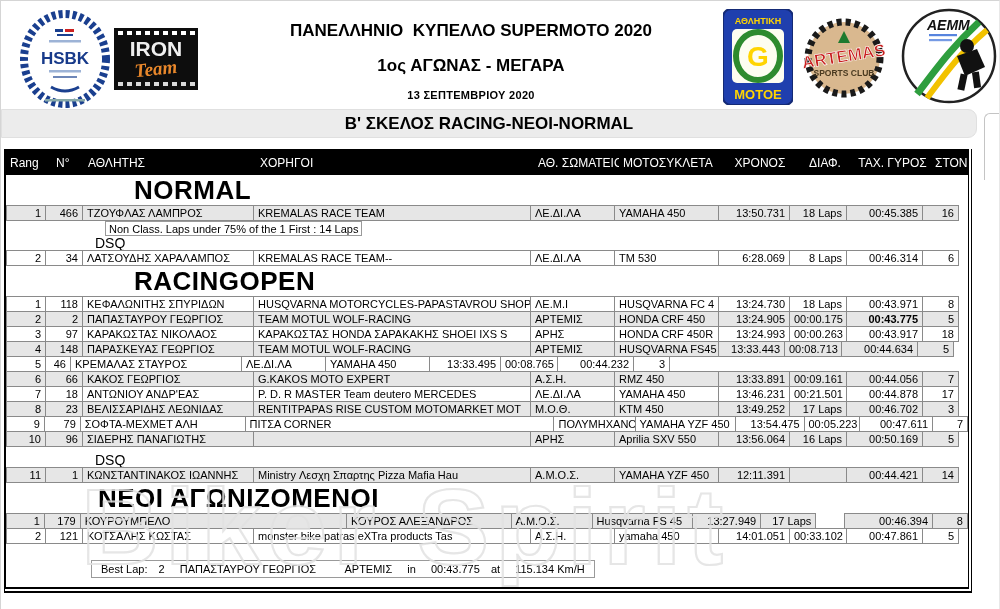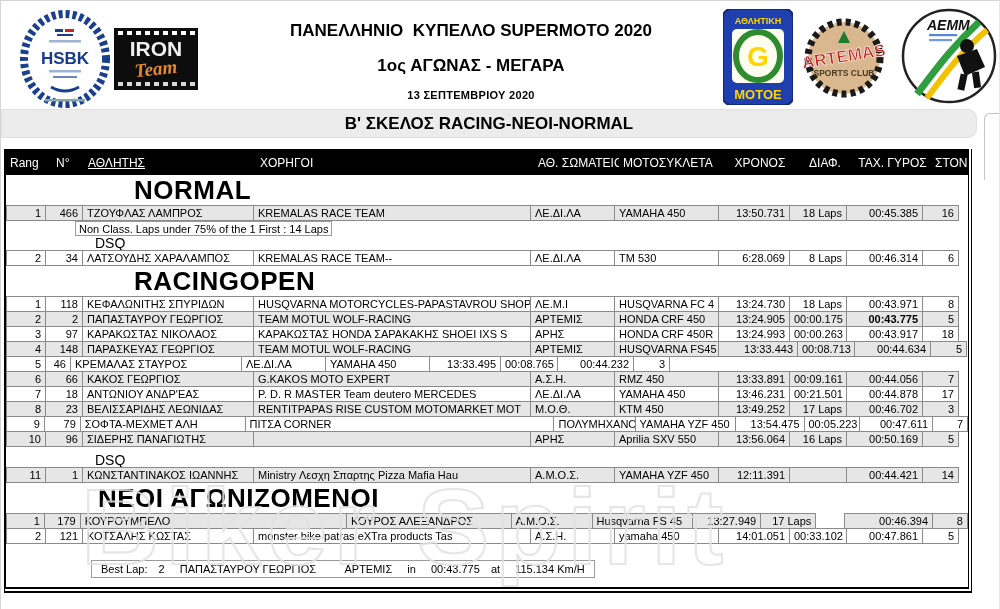--- a/index.html
+++ b/index.html
@@ -27,21 +27,21 @@
   .hcell.hc{text-align:center}.hcell.hr{text-align:right}.hcell.hl{text-align:left}
   .section-title{font-size:26px;font-weight:bold;height:31px;line-height:31px;letter-spacing:.5px;background:#fff;}
   .ind-a{padding-left:128px;} .ind-b{padding-left:92px;}
   .trow{display:flex;margin-top:-1px;}
   .cell{box-sizing:border-box;border:1px solid #8a8a8a;height:16px;line-height:14px;font-size:11px;
         padding:0 4px;white-space:nowrap;overflow:hidden;margin-left:-1px;background:#fff;}
   .cell:first-child{margin-left:0;}
   .trow.shaded .cell{background:#e6e6e6;}
   .al{text-align:left}.ar{text-align:right}
   .bold{font-weight:bold;}
-  .note-row{height:15px;line-height:14px;font-size:11px;padding-left:69px;white-space:nowrap;}
+  .note-row{height:15px;line-height:14px;font-size:11px;padding-left:99px;white-space:nowrap;}
   .note-box{display:inline-block;border:1px solid #9a9a9a;background:#fff;padding:0 3px;height:15px;line-height:14px;box-sizing:border-box;}
   .dsq-row{height:15px;line-height:15px;font-size:14px;padding-left:89px;} .gap20{padding-top:6px;height:21px;box-sizing:border-box;}
   .footer-row{margin:15px 0 10px 85px;height:18px;}
   .bestlap-box{display:inline-block;border:1px solid #9a9a9a;background:#fff;font-size:11px;
                height:18px;line-height:16px;padding:0 9px;box-sizing:border-box;white-space:nowrap;}
   .bestlap-box span{margin-right:12px;} .bestlap-box span:last-child{margin-right:0;}
   .mr8{margin-right:8px !important;} .mr24{margin-right:26px !important;}
   
   .watermark{position:absolute;left:70px;top:455px;z-index:6;pointer-events:none;opacity:.85;}
 </style>
@@ -128,21 +128,21 @@
     <rect x="74" y="66" width="7" height="16" fill="#111" transform="rotate(-8 77 74)"></rect>
   </svg>
 
   <div class="band">Β' ΣΚΕΛΟΣ RACING-ΝΕΟΙ-NORMAL</div>
   <div class="corner"></div>
 
   <div class="table-wrap">
     <div class="thead">
         <div class="hcell hl" style="width: 40px;">Rang</div>
         <div class="hcell hl" style="width: 38px; padding-left: 10px;">N°</div>
-        <div class="hcell hl" style="width: 172px; text-decoration: underline;">ΑΘΛΗΤΗΣ</div>
+        <div class="hcell hl" style="width: 172px;">ΑΘΛΗΤΗΣ</div>
         <div class="hcell hl" style="width: 278px;">ΧΟΡΗΓΟΙ</div>
         <div class="hcell hl" style="width: 85px;">ΑΘ. ΣΩΜΑΤΕΙΟ</div>
         <div class="hcell hl" style="width: 105px;">ΜΟΤΟΣΥΚΛΕΤΑ</div>
         <div class="hcell hc" style="width: 72px;">ΧΡΟΝΟΣ</div>
         <div class="hcell hc" style="width: 58px;">ΔΙΑΦ.</div>
         <div class="hcell hc" style="width: 77px;">ΤΑΧ. ΓΥΡΟΣ</div>
         <div class="hcell hr" style="width: 37px;">ΣΤΟΝ</div>
       </div>
     <div>
         <div class="section-title ind-a">NORMAL</div>
@@ -209,21 +209,21 @@
           <div class="cell ar" style="width: 77px;">00:43.917</div>
           <div class="cell ar" style="width: 37px;">18</div>
         </div>
         <div class="trow shaded">
           <div class="cell ar" style="width: 40px;">4</div>
           <div class="cell ar" style="width: 38px;">148</div>
           <div class="cell al" style="width: 172px;">ΠΑΡΑΣΚΕΥΑΣ ΓΕΩΡΓΙΟΣ</div>
           <div class="cell al" style="width: 278px;">TEAM MOTUL WOLF-RACING</div>
           <div class="cell al" style="width: 85px;">ΑΡΤΕΜΙΣ</div>
           <div class="cell al" style="width: 105px;">HUSQVARNA FS45</div>
-          <div class="cell ar" style="width: 80px;">13:33.443</div>
+          <div class="cell ar" style="width: 67px;">13:33.443</div>
           <div class="cell ar" style="width: 58px;">00:08.713</div>
           <div class="cell ar" style="width: 77px;">00:44.634</div>
           <div class="cell ar" style="width: 37px;">5</div>
         </div>
         <div class="trow">
           <div class="cell ar" style="width: 40px;">5</div>
           <div class="cell ar" style="width: 26px;">46</div>
           <div class="cell al" style="width: 172px;">ΚΡΕΜΑΛΑΣ ΣΤΑΥΡΟΣ</div>
           <div class="cell al" style="width: 85px;">ΛΕ.ΔΙ.ΛΑ</div>
           <div class="cell al" style="width: 105px;">YAMAHA 450</div>

